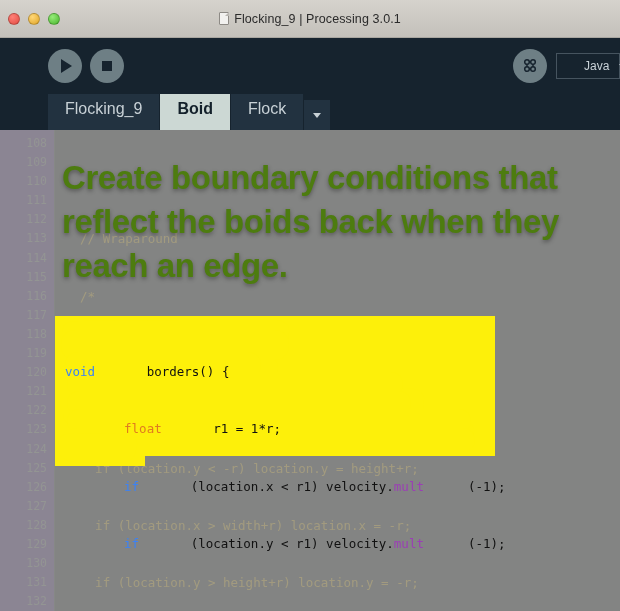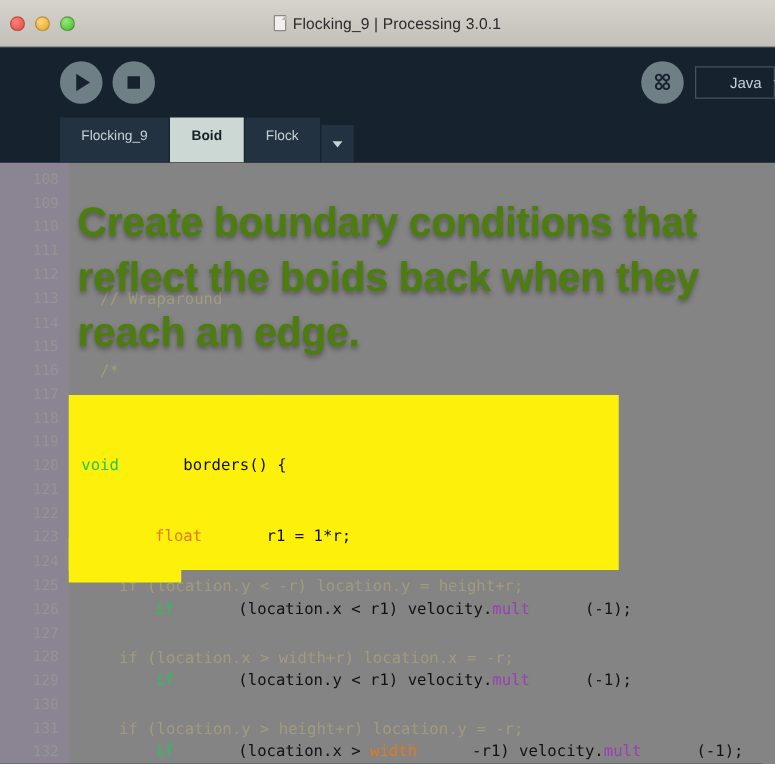--- a/index.html
+++ b/index.html
@@ -132,21 +132,21 @@
     height: 36px;
     background: #16232e;
     display: flex;
     align-items: flex-end;
     padding-left: 48px;
   }
   .tab {
     height: 42px;
     display: flex; align-items: center;
     padding: 0 17px;
-    font-size: 11px;
+    font-size: 16px;
     color: #c8d1d6;
     background: #223240;
     margin-right: 1px;
     cursor: pointer;
     white-space: nowrap;
   }
   .tab.active {
     background: #ccd8d4;
     color: #13202a;
     font-weight: bold;
@@ -192,21 +192,21 @@
     font-family: "DejaVu Sans Mono", monospace;
     font-size: 12.5px;
     line-height: 19.1px;
     color: #eab308;
     white-space: pre;
     overflow: hidden;
   }
   .code .line { display: block; height: 19.1px; position: relative; z-index: 2; }
 
   
-  .kw   { color: #22c55e; }
+  .kw   { color: #3b82f6; }
   .typ  { color: #e07b1f; }
   .fn   { color: #9b3fb5; }
   .pln  { color: #111111; margin-left: 44px; }
 
   
   .veil {
     position: absolute;
     inset: 0;
     background: rgba(150,150,147,0.86);
     z-index: 3;
@@ -394,21 +394,20 @@
     <svg class="marker" style="left:55px; top:300px; width:90px; height:36px;" viewBox="0 0 90 36">
       <path d="M4,14 Q2,3 20,3 L66,4 Q84,5 82,16 L80,24 Q78,33 58,33 L22,32
                Q4,31 4,20 Z" fill="#fdf00a"></path>
     </svg>
 
     <div class="hl-layer">
       <span class="line" style="margin-top:190px;"><span class="kw">void</span><span class="pln"> borders() {</span></span>
       <span class="line"><span class="pln">  </span><span class="typ">float</span><span class="pln"> r1 = 1*r;</span></span>
       <span class="line"><span class="pln">  </span><span class="kw">if</span><span class="pln"> (location.x &lt; r1) velocity.</span><span class="fn">mult</span><span class="pln">(-1);</span></span>
       <span class="line"><span class="pln">  </span><span class="kw">if</span><span class="pln"> (location.y &lt; r1) velocity.</span><span class="fn">mult</span><span class="pln">(-1);</span></span>
-      <span class="line"><span class="pln">  </span><span class="kw">if</span><span class="pln"> (location.x &gt; </span><span class="typ">width</span><span class="pln">-r1) velocity.</span><span class="fn">mult</span><span class="pln">(-1);</span></span>
       
       
     </div>
 
     <div class="caption">Create boundary conditions that reflect the boids back when they reach an edge.</div>
 
   </div>
 </div>
 
 </body></html>

